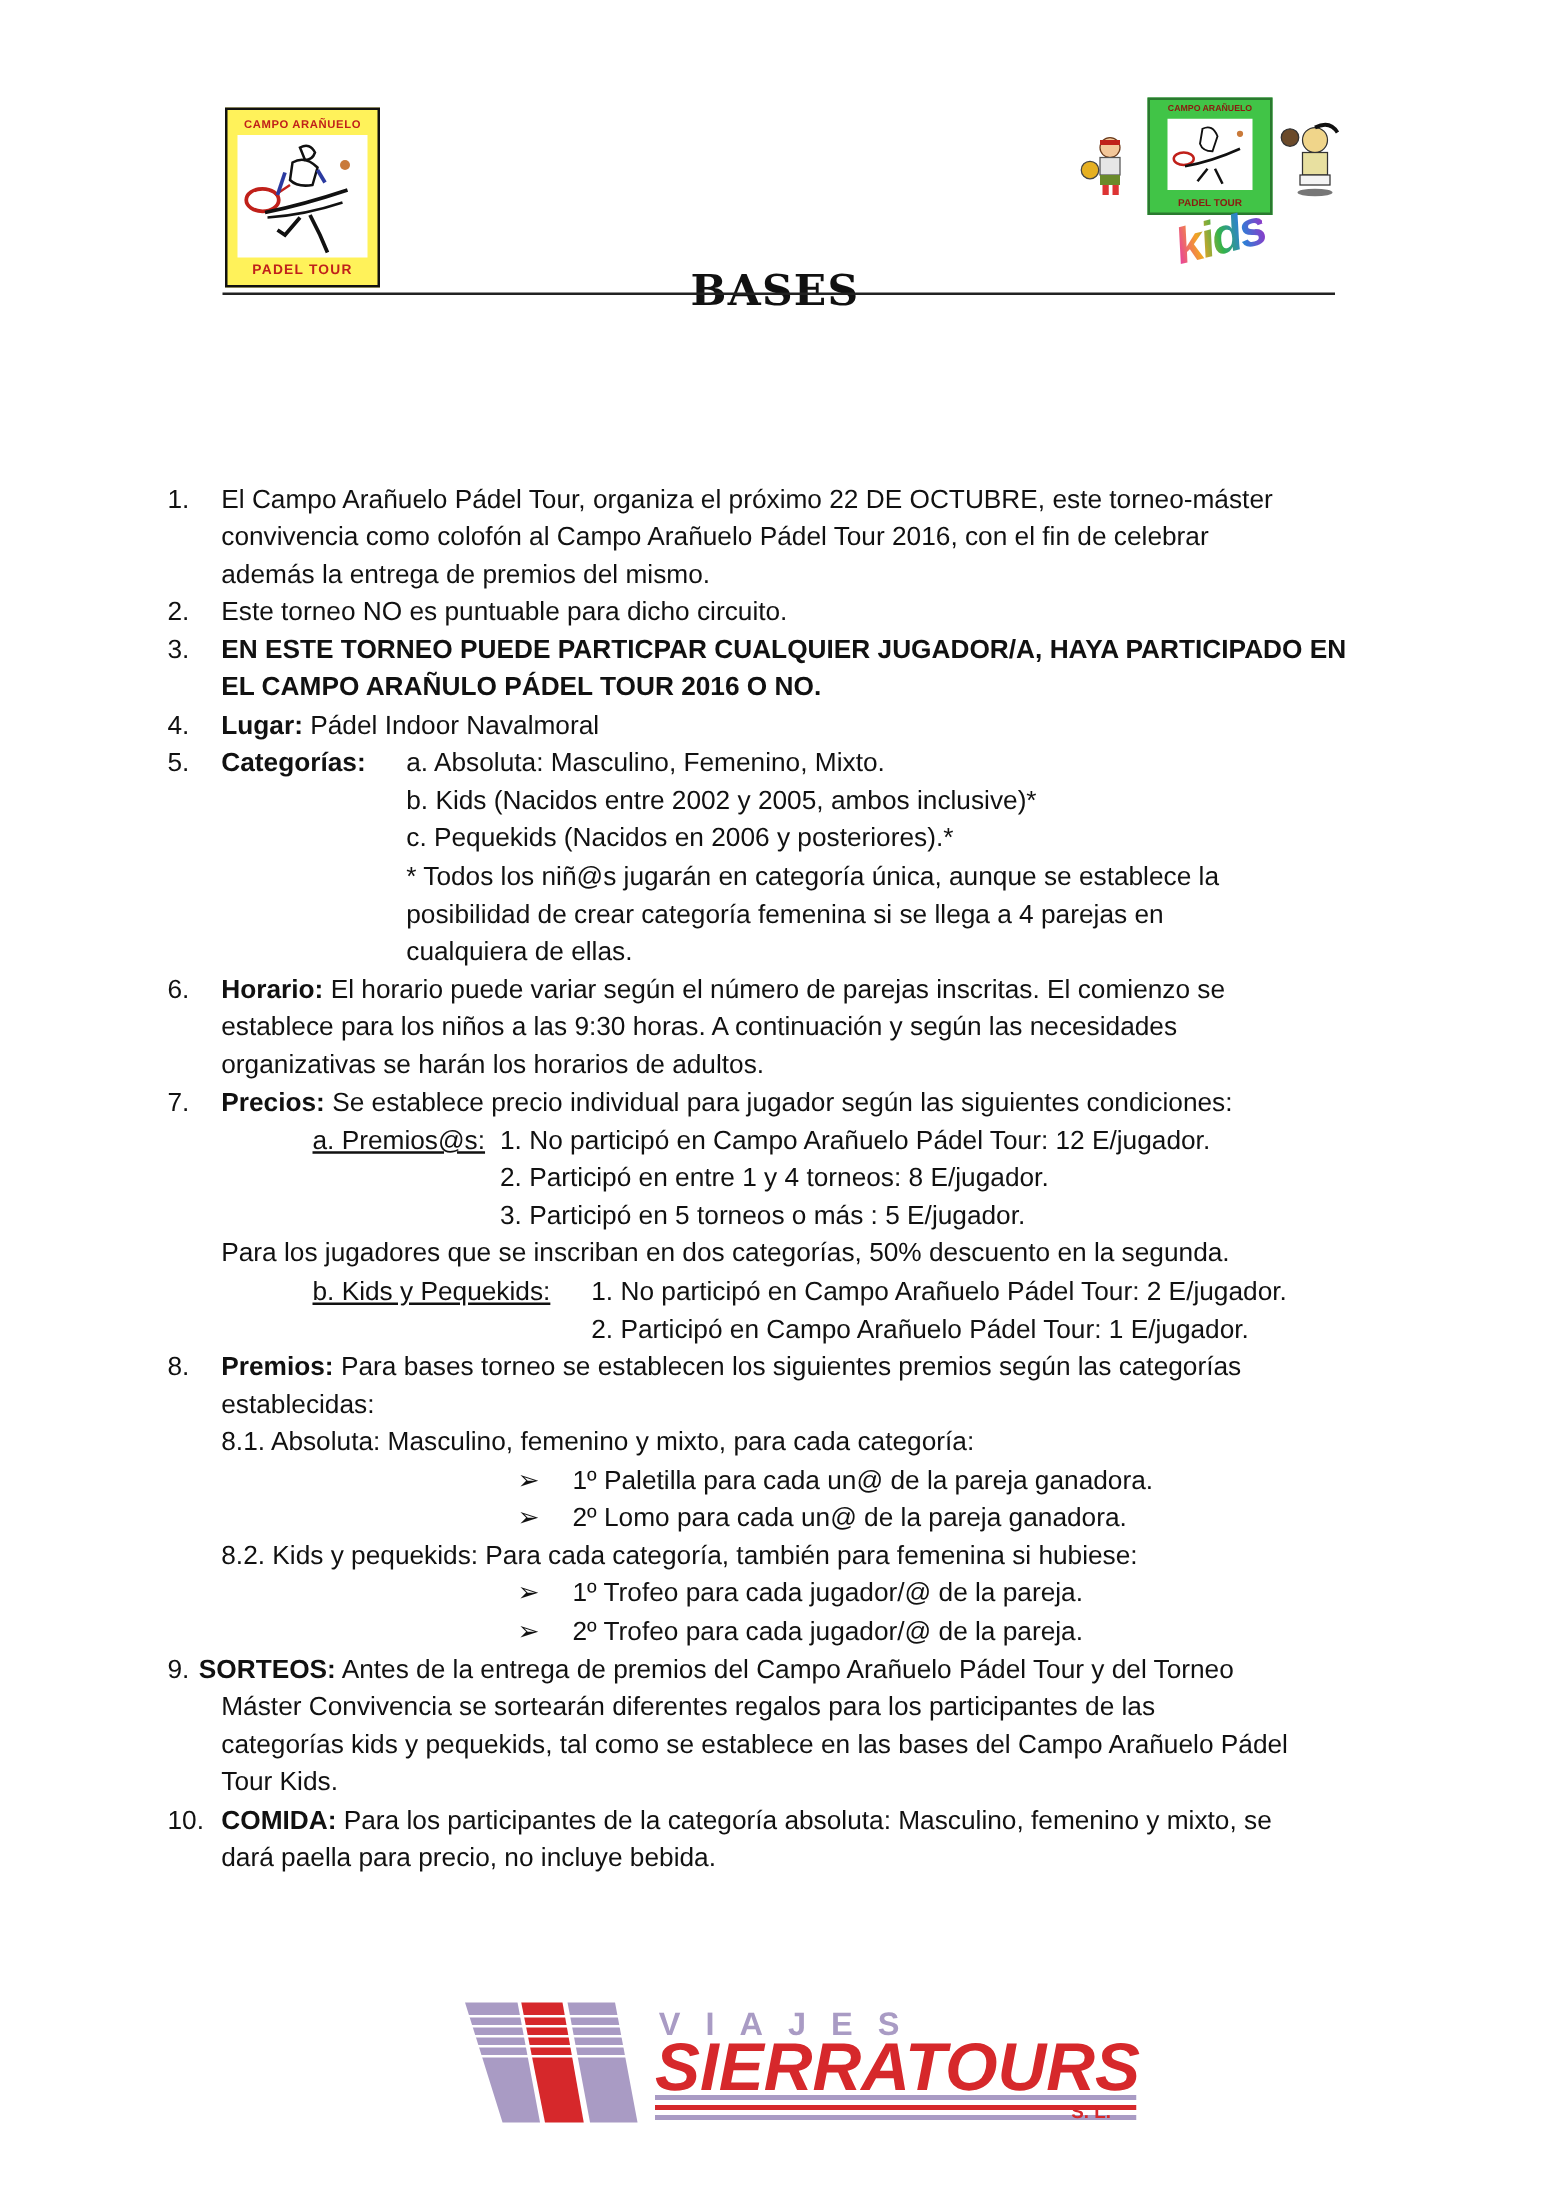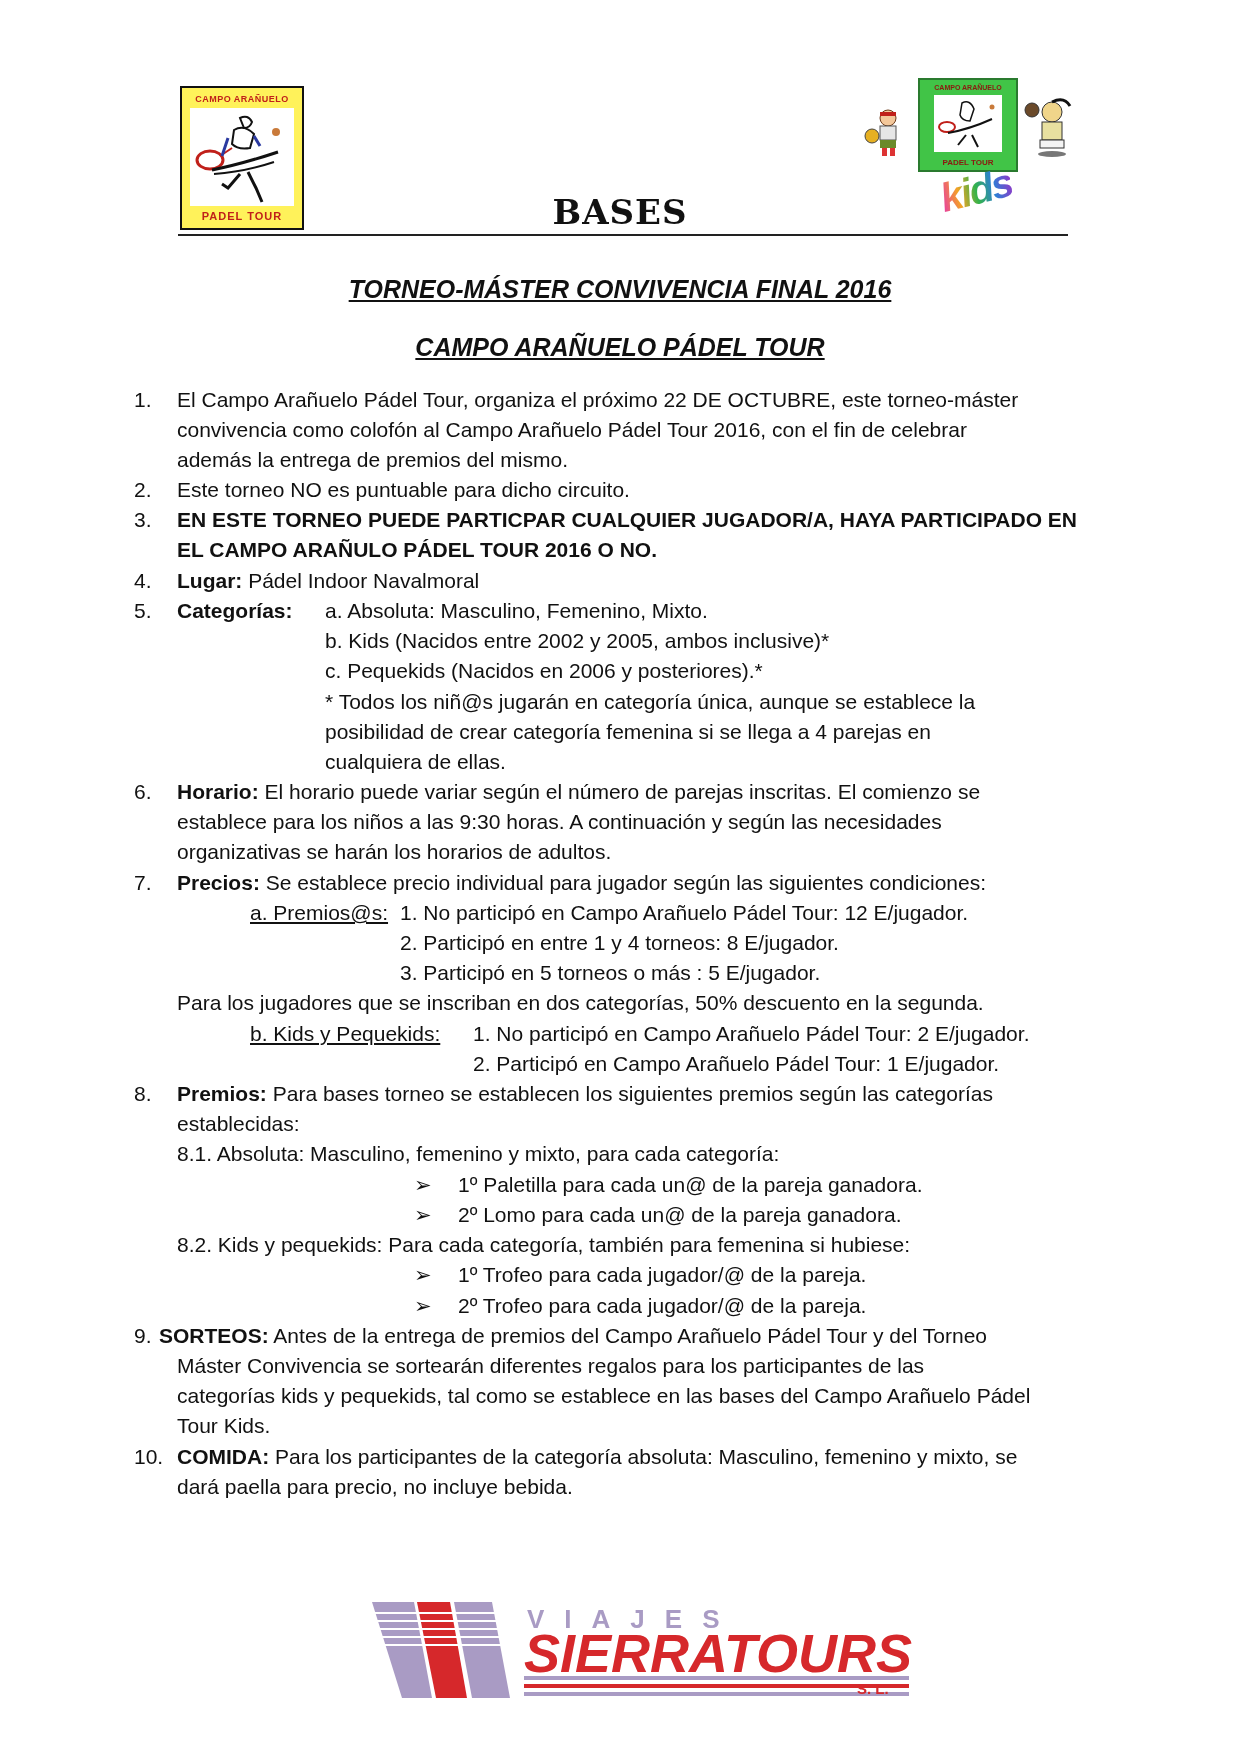--- a/index.html
+++ b/index.html
@@ -23,21 +23,21 @@
   .logo-kids .lb { position:absolute; left:0; right:0; bottom:3px; text-align:center;
     color:#8b1a10; font-weight:bold; font-size:8px; }
   .logo-kids .inner { position:absolute; left:14px; right:14px; top:15px; bottom:18px; background:#fff; }
   .kids-word { position:absolute; left:940px; top:168px; font-size:40px; font-weight:bold;
     font-style:italic; transform:rotate(-14deg); letter-spacing:-2px;
     background:linear-gradient(90deg,#e83fa0,#f4a324,#33b34a,#2d7fd6,#8b3cc9);
     -webkit-background-clip:text; background-clip:text; color:transparent; }
   .kid-boy { position:absolute; left:862px; top:108px; width:48px; height:52px; }
   .kid-girl { position:absolute; left:1024px; top:96px; width:48px; height:62px; }
 
-  .bases-title { position:absolute; left:0; width:1240px; top:192px; text-align:center;
+  .bases-title { position:absolute; left:0; width:1240px; top:213px; text-align:center;
     font-family:"DejaVu Serif", serif; font-weight:900; font-size:34px; letter-spacing:1px; }
   .header-rule { position:absolute; left:178px; top:234px; width:890px; height:0;
     border-top:2px solid #222; }
 
   .subtitle { position:absolute; left:0; width:1240px; text-align:center; font-weight:bold;
     font-style:italic; text-decoration:underline; font-size:25px; }
   .sub1 { top:275px; }
   .sub2 { top:333px; }
 
   
@@ -106,22 +106,20 @@
     <path d="M28 6 q12 -6 18 4" fill="none" stroke="#111" stroke-width="3"></path>
     <rect x="18" y="26" width="20" height="18" fill="#e8e0a0" stroke="#333" stroke-width="1"></rect>
     <rect x="16" y="44" width="24" height="8" fill="#f4f4f4" stroke="#333" stroke-width="1"></rect>
     <ellipse cx="28" cy="58" rx="14" ry="3" fill="#777"></ellipse>
   </svg>
   <div class="kids-word">kids</div>
 
   <div class="bases-title">BASES</div>
   <div class="header-rule"></div>
 
-  <div class="subtitle sub1">TORNEO-MÁSTER CONVIVENCIA FINAL 2016</div>
-  <div class="subtitle sub2">CAMPO ARAÑUELO PÁDEL TOUR</div>
 
   <div class="body-text">
 
     <div>
       <span class="num" style="left:134px;top:0px">1.</span>
       <span class="line" style="left:177px;top:0px">El Campo Arañuelo Pádel Tour, organiza el próximo 22 DE OCTUBRE, este torneo-máster</span>
       <span class="line" style="left:177px;top:30px">convivencia como colofón al Campo Arañuelo Pádel Tour 2016, con el fin de celebrar</span>
       <span class="line" style="left:177px;top:60px">además la entrega de premios del mismo.</span>
     </div>
 

